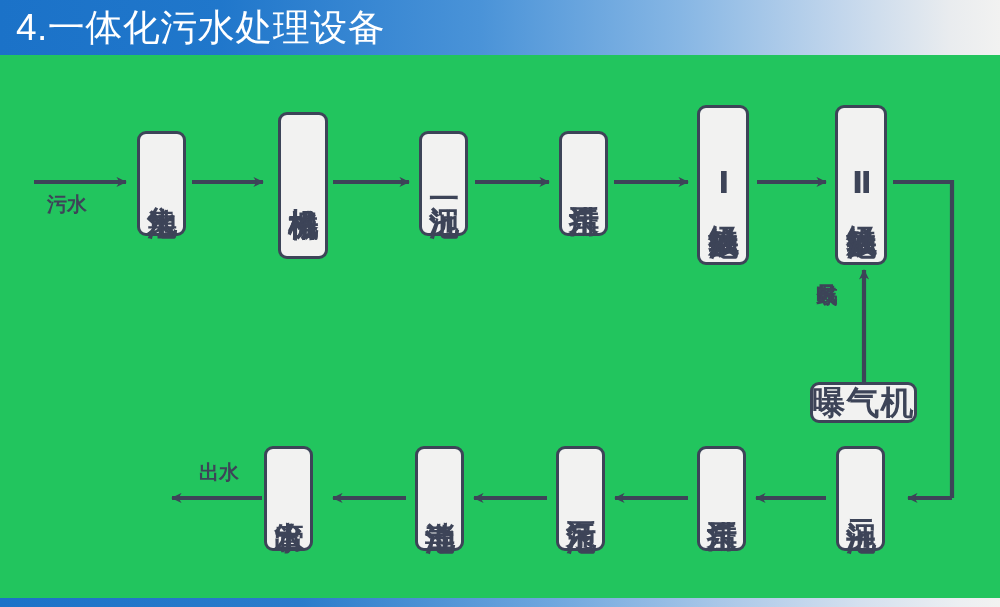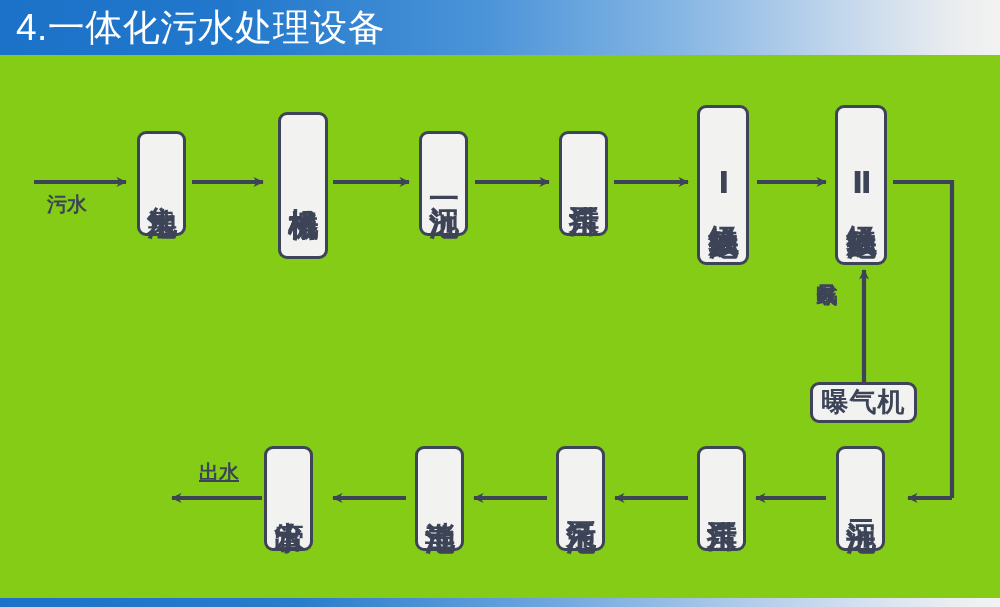--- a/index.html
+++ b/index.html
@@ -7,21 +7,21 @@
     padding: 0;
     background: #f2f2f1;
   }
   body {
     font-family: "Liberation Sans", "DejaVu Sans", sans-serif;
   }
   #page {
     position: relative;
     width: 1000px;
     height: 607px;
-    background: #84cc16;
+    background: #22c55e;
     overflow: hidden;
   }
 
   
   #header-bar {
     position: absolute;
     left: 0; top: 0;
     width: 1000px;
     height: 55px;
     background: linear-gradient(to right,
@@ -91,21 +91,21 @@
   .node .vtext {
     writing-mode: vertical-rl;
     text-orientation: upright;
     font-size: 30px;
     line-height: 1.03;
     letter-spacing: 1px;
     font-weight: 700;
     white-space: nowrap;
   }
   .node .htext {
-    font-size: 27px;
+    font-size: 33px;
     line-height: 1;
     font-weight: 700;
     letter-spacing: 1px;
     white-space: nowrap;
   }
 
   
   .flabel {
     position: absolute;
     color: #3d4458;
@@ -161,21 +161,21 @@
         <line x1="826" y1="443" x2="756" y2="443" marker-end="url(#ar-l)"></line>
         <line x1="688" y1="443" x2="615" y2="443" marker-end="url(#ar-l)"></line>
         <line x1="547" y1="443" x2="474" y2="443" marker-end="url(#ar-l)"></line>
         <line x1="406" y1="443" x2="333" y2="443" marker-end="url(#ar-l)"></line>
         <line x1="262" y1="443" x2="172" y2="443" marker-end="url(#ar-l)"></line>
       </g>
     </svg>
 
     <div class="flabel" style="left:47px; top:88px;margin-top:48px;">污水</div>
 
-    <div class="flabel" style="left:199px; top:404px;text-decoration:underline;">出水</div>
+    <div class="flabel" style="left:199px; top:404px;">出水</div>
 
     <div class="flabel vert" style="left:817px; top:213px;">鼓风曝气</div>
 
     <div class="node" style="left:137px; top:76px; width:49px; height:105px;">
       <span class="vtext">集水池</span>
     </div>
 
     <div class="node" style="left:278px; top:57px; width:50px; height:147px;">
       <span class="vtext">机械栅格</span>
     </div>

